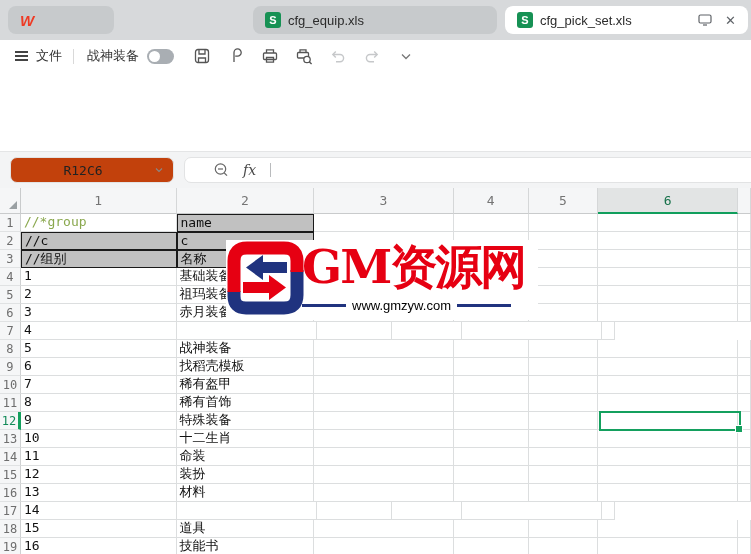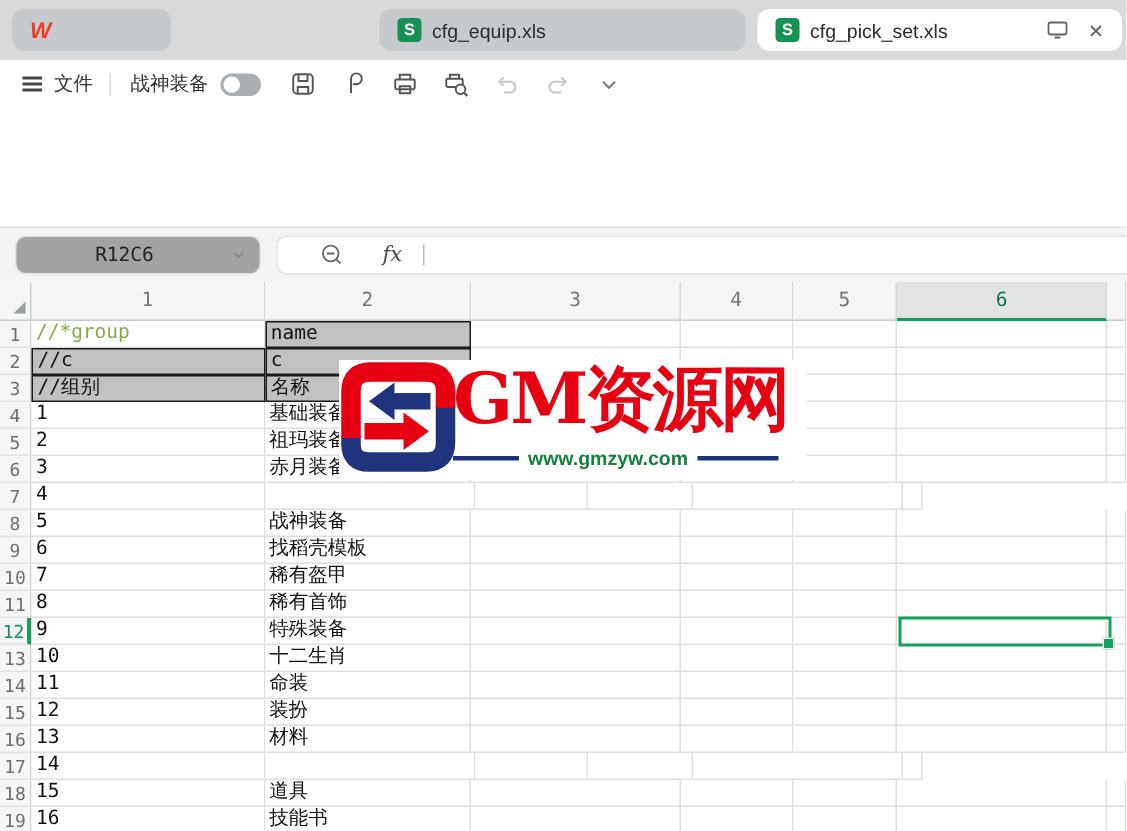--- a/index.html
+++ b/index.html
@@ -49,26 +49,26 @@
   .fmt2 { position:absolute; display:flex; align-items:center; gap:3px; font-size:15px; color:#444; }
   .launcher { position:absolute; }
   .rdiv { position:absolute; top:82px; width:1px; height:58px; background:#ebebec; }
   .alico { position:absolute; width:24px; height:24px; border-radius:4px; display:flex; flex-direction:column; justify-content:center; align-items:flex-start; padding-left:5px; gap:2.5px; }
   .alico.on { background:#e9e9ea; }
   .alico i { display:block; height:1.6px; background:#555; border-radius:1px; }
   .alico.center { align-items:center; padding-left:0; }
 
   
   .fbar { position:absolute; left:0; top:152px; width:751px; height:36px; background:#f3f4f5; }
-  .namebox { position:absolute; left:10px; top:5px; width:164px; height:26px; background:#a3a3a3; border:1px solid #e2e3e4;
+  .namebox { position:absolute; left:10px; top:5px; width:164px; height:26px; background:#c2410c; border:1px solid #e2e3e4;
              border-radius:7px; display:flex; align-items:center; }
   .namebox .val { flex:1; text-align:center; font-family:"DejaVu Sans Mono", monospace; font-size:13px; color:#222; }
   .fxbox { position:absolute; left:184px; top:5px; width:570px; height:26px; background:#fff; border:1px solid #e2e3e4;
            border-radius:7px 0 0 7px; display:flex; align-items:center; gap:14px; padding-left:28px; }
-  .fxlabel { font-family:"DejaVu Serif", serif; font-style:italic; font-size:14px; color:#4a4a4a;margin-left:12px; }
+  .fxlabel { font-family:"DejaVu Serif", serif; font-style:italic; font-size:14px; color:#4a4a4a; }
   .caret { width:1px; height:14px; background:#b9bbbd; }
 
   
   .grid { position:absolute; left:0; top:188px; width:751px; height:366px; background:#fff; overflow:hidden; }
   .ghead { display:flex; height:26px; }
   .corner { width:21px; background:#f5f6f7; border-right:1px solid #c9cbcc; border-bottom:1px solid #c9cbcc; position:relative; }
   .corner::after { content:""; position:absolute; right:3px; bottom:4px; width:0; height:0;
                    border-left:8px solid transparent; border-bottom:8px solid #9aa0a3; }
   .chdr { background:#f5f6f7; border-right:1px solid #d5d7d8; border-bottom:1px solid #c9cbcc;
           font-family:"DejaVu Sans Mono", monospace; font-size:13px; color:#757575;
@@ -90,21 +90,21 @@
   .sel-overlay { position:absolute; left:599px; top:223px; width:142px; height:20px; border:2px solid #14a05e; z-index:4; }
   .sel-overlay::after { content:""; position:absolute; right:-4px; bottom:-4px; width:6px; height:6px;
                         background:#14a05e; border:1px solid #fff; }
 
   
   .wmark { position:absolute; left:226px; top:240px; width:312px; height:80px; background:#fff; z-index:5; }
   .wm-title { position:absolute; left:76px; top:-1px; font-family:"DejaVu Serif", serif; font-weight:700;
               font-size:47px; line-height:56px; color:#e60012; letter-spacing:-2px; white-space:nowrap; }
   .wm-url { position:absolute; left:76px; top:58px; display:flex; align-items:center; gap:6px; }
   .wm-url i { display:block; height:3px; background:#20337f; }
-  .wm-url span { font-size:13px; font-weight:700; color:#15803d; white-space:nowrap; }
+  .wm-url span { font-size:13px; font-weight:400; color:#000000; white-space:nowrap; }
   svg { display:block; }
 </style>
 </head>
 <body>
 
 <div id="app">
 
   <div class="tabbar">
     <div class="wtab" style="left:8px; width:106px;">
       <span class="wps-w">W</span>

